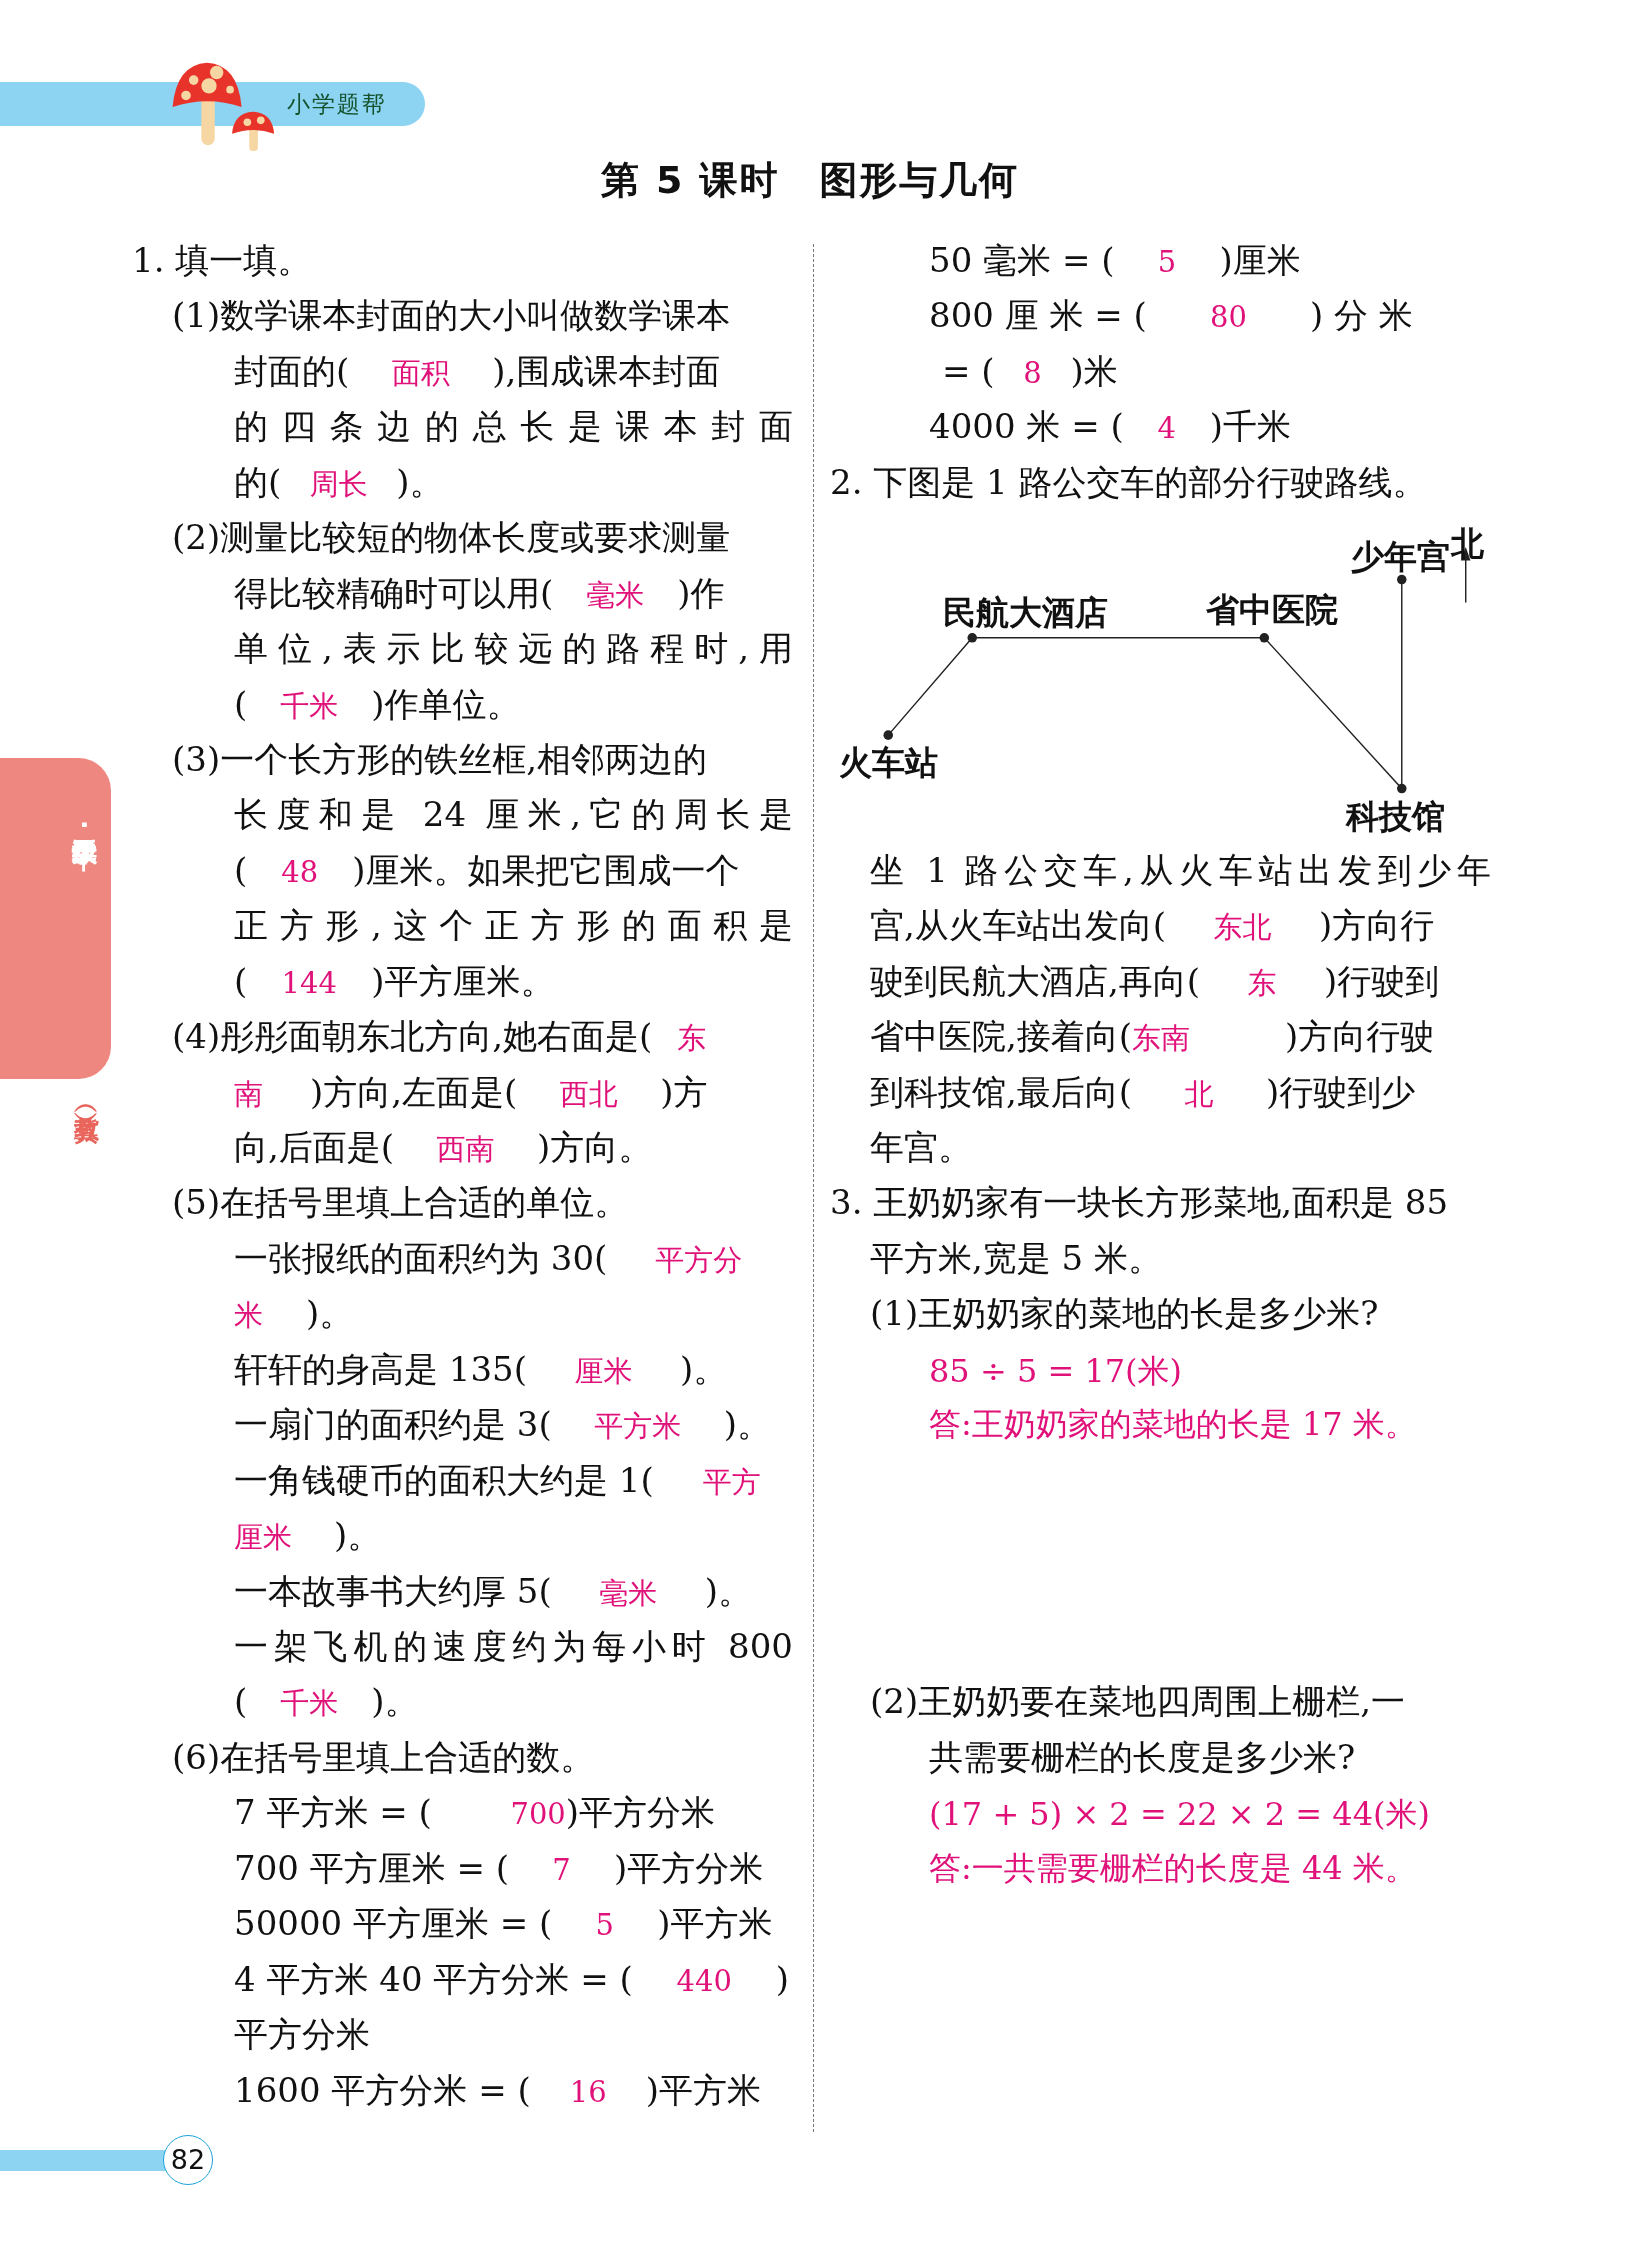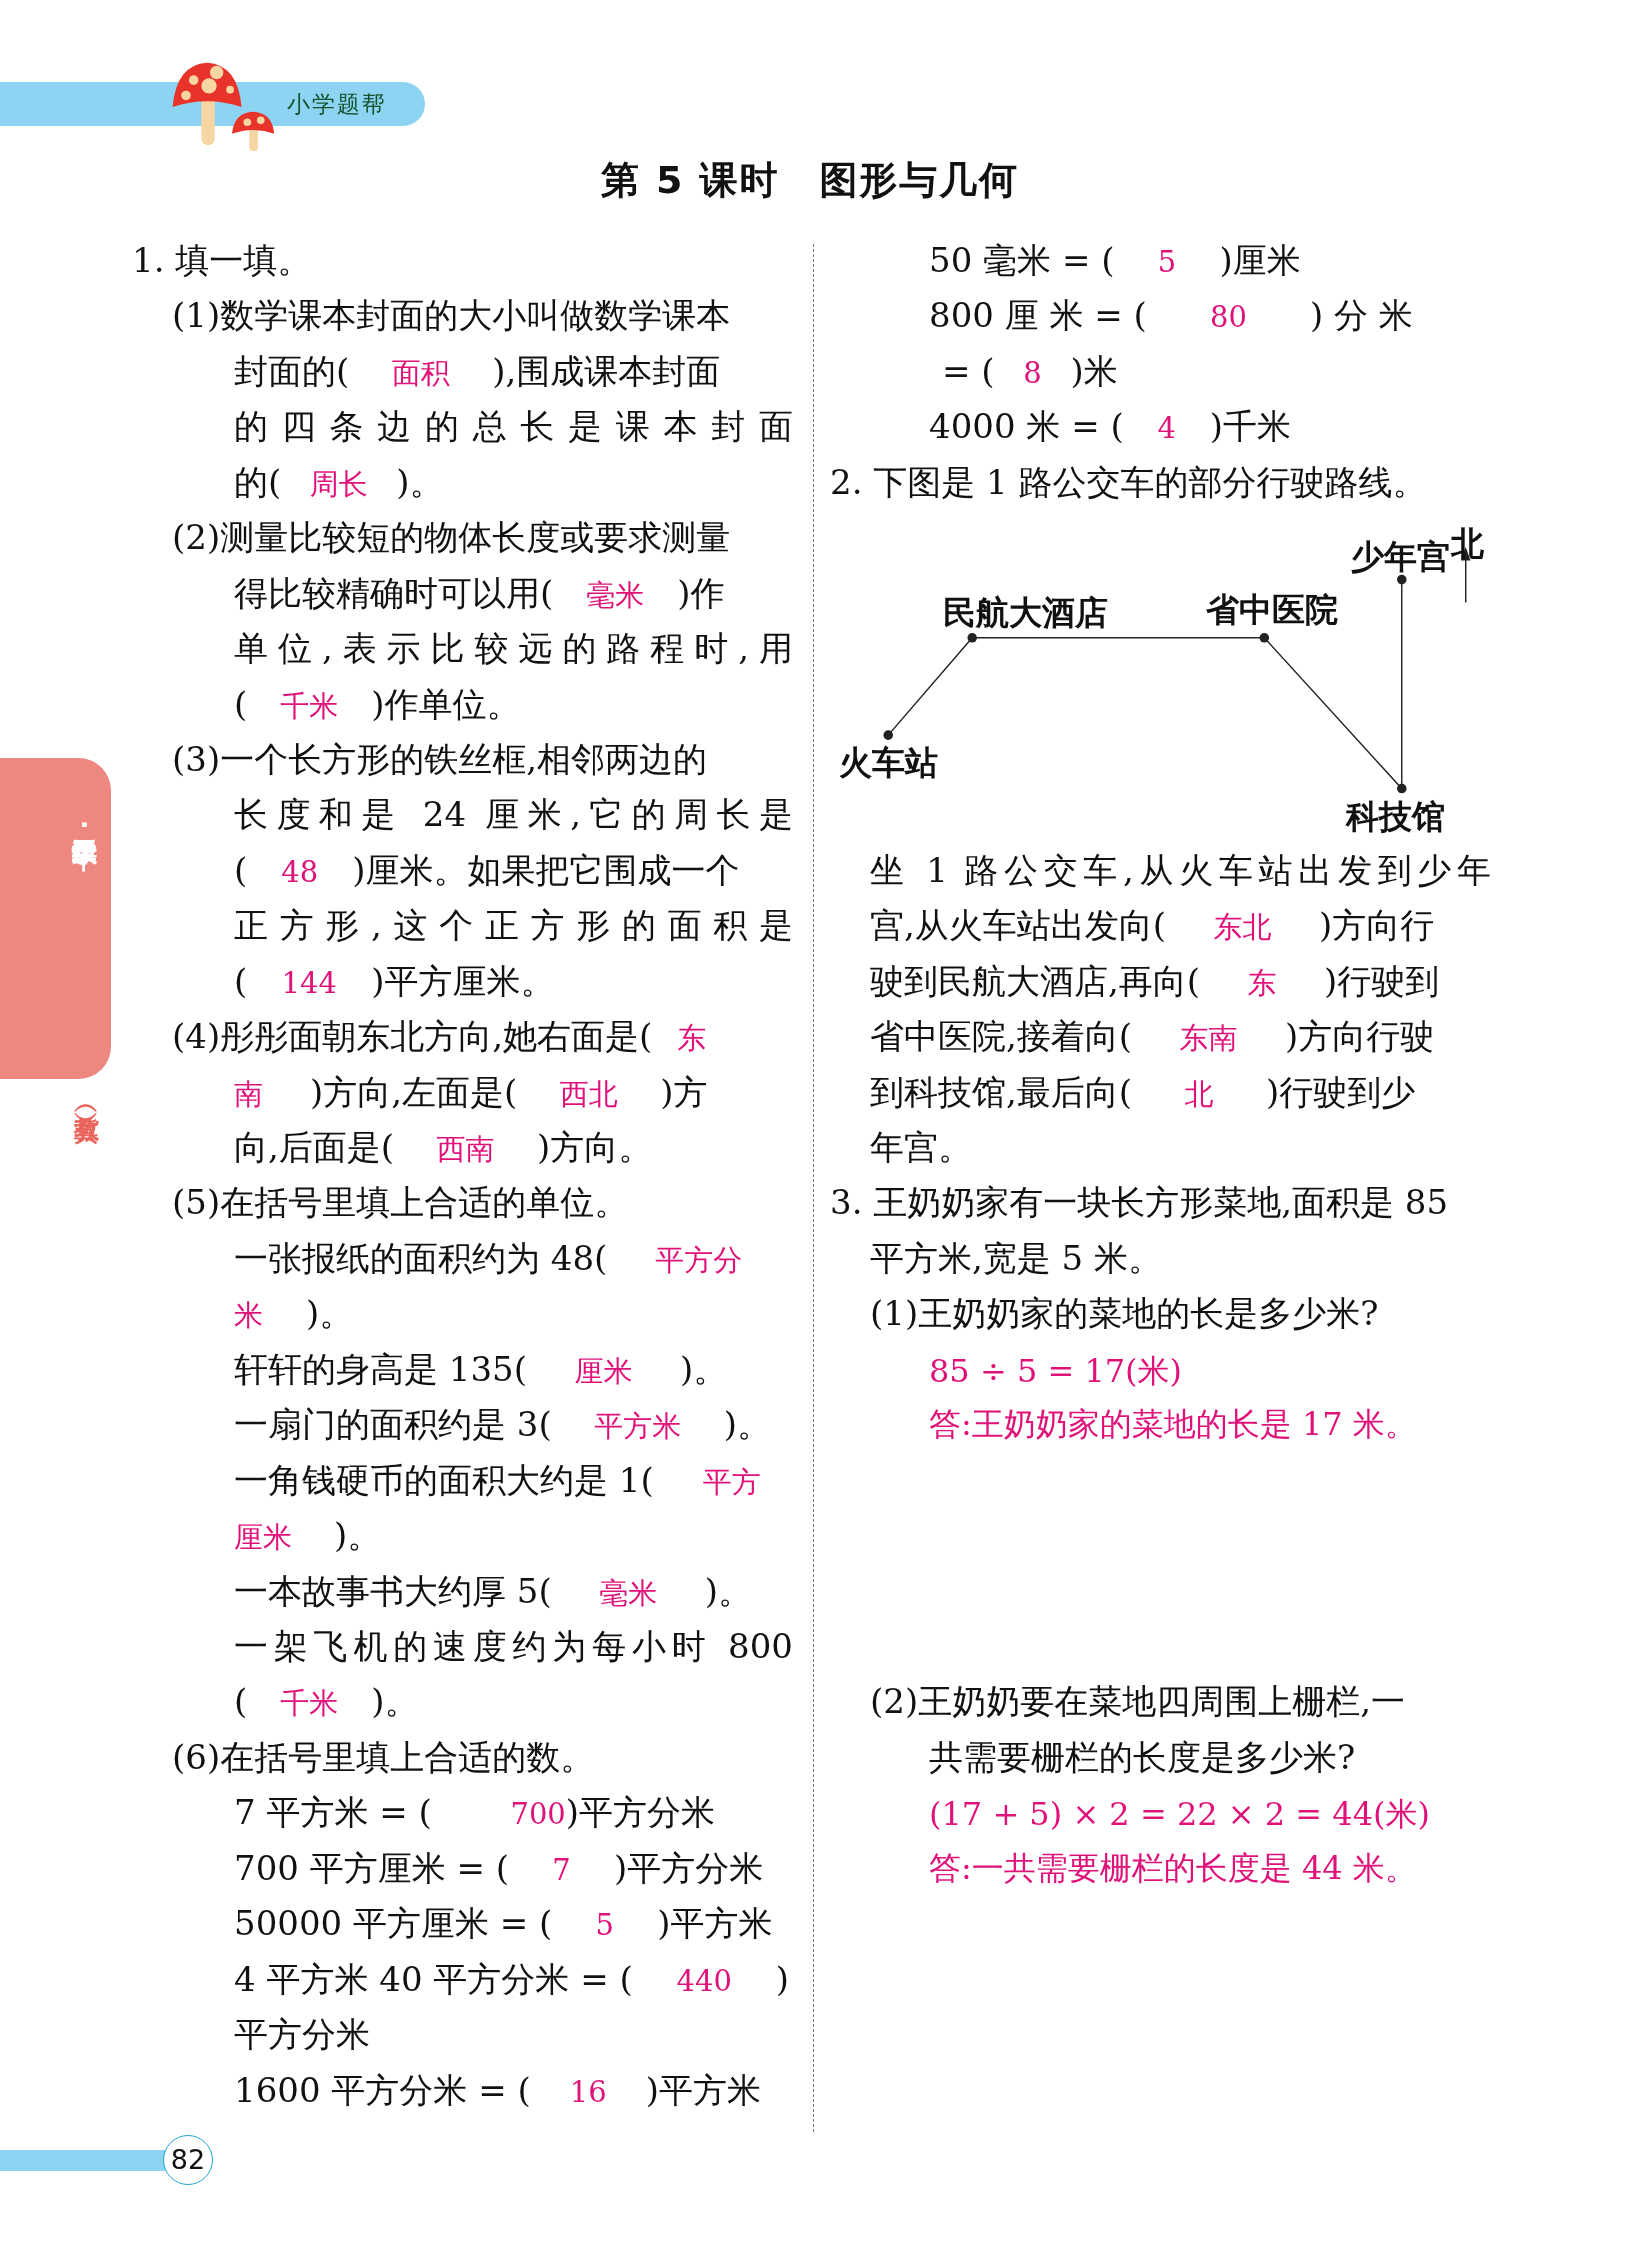--- a/index.html
+++ b/index.html
@@ -78,21 +78,21 @@
 <div class="ln just" style="left:234px;top:793px;width:559px">长度和是 24 厘米,它的周长是</div>
 <div class="ln" style="left:234px;top:849px"><span>(</span><span class="ans" style="display:inline-block;width:105px;text-align:center">48</span><span>)厘米。如果把它围成一个</span></div>
 <div class="ln just" style="left:234px;top:904px;width:559px">正方形,这个正方形的面积是</div>
 <div class="ln" style="left:234px;top:960px"><span>(</span><span class="ans" style="display:inline-block;width:124px;text-align:center">144</span><span>)平方厘米。</span></div>
 
 <div class="ln" style="left:172px;top:1015px"><span>(4)彤彤面朝东北方向,她右面是(</span><span class="ans" style="margin-left:25px">东</span></div>
 <div class="ln" style="left:234px;top:1071px"><span class="ans" style="display:inline-block;width:76px">南</span><span>)方向,左面是(</span><span class="ans" style="display:inline-block;width:143px;text-align:center">西北</span><span>)方</span></div>
 <div class="ln" style="left:234px;top:1126px"><span>向,后面是(</span><span class="ans" style="display:inline-block;width:143px;text-align:center">西南</span><span>)方向。</span></div>
 
 <div class="ln" style="left:172px;top:1181px">(5)在括号里填上合适的单位。</div>
-<div class="ln" style="left:234px;top:1237px"><span>一张报纸的面积约为 48(</span><span class="ans" style="margin-left:48px">平方分</span></div>
+<div class="ln" style="left:234px;top:1237px"><span>一张报纸的面积约为 30(</span><span class="ans" style="margin-left:48px">平方分</span></div>
 <div class="ln" style="left:234px;top:1292px"><span class="ans" style="display:inline-block;width:72px">米</span><span>)。</span></div>
 <div class="ln" style="left:234px;top:1348px"><span>轩轩的身高是 135(</span><span class="ans" style="display:inline-block;width:153px;text-align:center">厘米</span><span>)。</span></div>
 <div class="ln" style="left:234px;top:1403px"><span>一扇门的面积约是 3(</span><span class="ans" style="display:inline-block;width:172px;text-align:center">平方米</span><span>)。</span></div>
 <div class="ln" style="left:234px;top:1459px"><span>一角钱硬币的面积大约是 1(</span><span class="ans" style="margin-left:49px">平方</span></div>
 <div class="ln" style="left:234px;top:1514px"><span class="ans" style="display:inline-block;width:100px">厘米</span><span>)。</span></div>
 <div class="ln" style="left:234px;top:1570px"><span>一本故事书大约厚 5(</span><span class="ans" style="display:inline-block;width:153px;text-align:center">毫米</span><span>)。</span></div>
 <div class="ln just" style="left:234px;top:1625px;width:559px">一架飞机的速度约为每小时 800</div>
 <div class="ln" style="left:234px;top:1680px"><span>(</span><span class="ans" style="display:inline-block;width:124px;text-align:center">千米</span><span>)。</span></div>
 
 <div class="ln" style="left:172px;top:1736px">(6)在括号里填上合适的数。</div>
@@ -123,21 +123,21 @@
 <div class="dlbl" style="left:839px;top:741px">火车站</div>
 <div class="dlbl" style="left:943px;top:591px">民航大酒店</div>
 <div class="dlbl" style="left:1206px;top:588px">省中医院</div>
 <div class="dlbl" style="left:1346px;top:795px">科技馆</div>
 <div class="dlbl" style="left:1351px;top:535px">少年宫</div>
 <div class="dlbl" style="left:1451px;top:522px">北</div>
 
 <div class="ln just" style="left:870px;top:849px;width:621px">坐 1 路公交车,从火车站出发到少年</div>
 <div class="ln" style="left:870px;top:904px"><span>宫,从火车站出发向(</span><span class="ans" style="display:inline-block;width:153px;text-align:center">东北</span><span>)方向行</span></div>
 <div class="ln" style="left:870px;top:960px"><span>驶到民航大酒店,再向(</span><span class="ans" style="display:inline-block;width:124px;text-align:center">东</span><span>)行驶到</span></div>
-<div class="ln" style="left:870px;top:1015px"><span>省中医院,接着向(</span><span class="ans" style="display:inline-block;width:153px;text-align:center">东南</span><span>)方向行驶</span></div>
+<div class="ln" style="left:870px;top:1015px"><span>省中医院,接着向(</span><span class="ans" style="display:inline-block;width:153px;">东南</span><span>)方向行驶</span></div>
 <div class="ln" style="left:870px;top:1071px"><span>到科技馆,最后向(</span><span class="ans" style="display:inline-block;width:134px;text-align:center">北</span><span>)行驶到少</span></div>
 <div class="ln" style="left:870px;top:1126px">年宫。</div>
 
 <div class="ln" style="left:830px;top:1181px">3. 王奶奶家有一块长方形菜地,面积是 85</div>
 <div class="ln" style="left:870px;top:1237px">平方米,宽是 5 米。</div>
 <div class="ln" style="left:870px;top:1292px">(1)王奶奶家的菜地的长是多少米?</div>
 <div class="ans-block" style="left:929px;top:1350px">85 ÷ 5 = 17(米)</div>
 <div class="ans-block" style="left:929px;top:1403px">答:王奶奶家的菜地的长是 17 米。</div>
 
 <div class="ln" style="left:870px;top:1680px">(2)王奶奶要在菜地四周围上栅栏,一</div>

